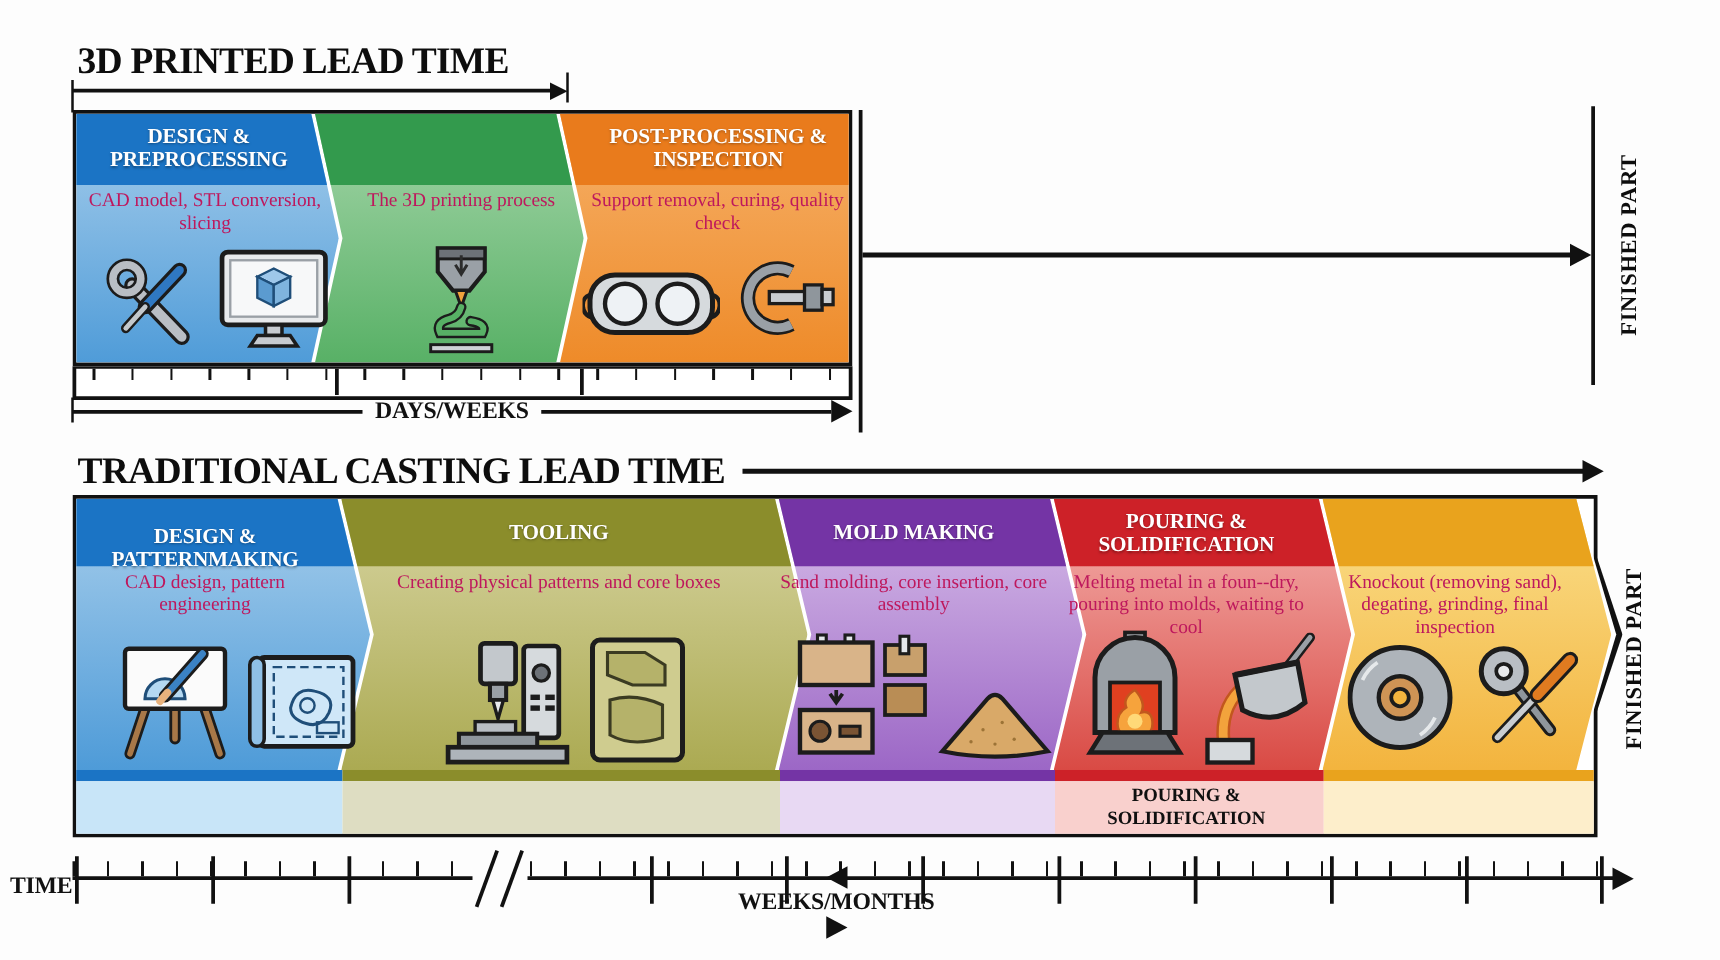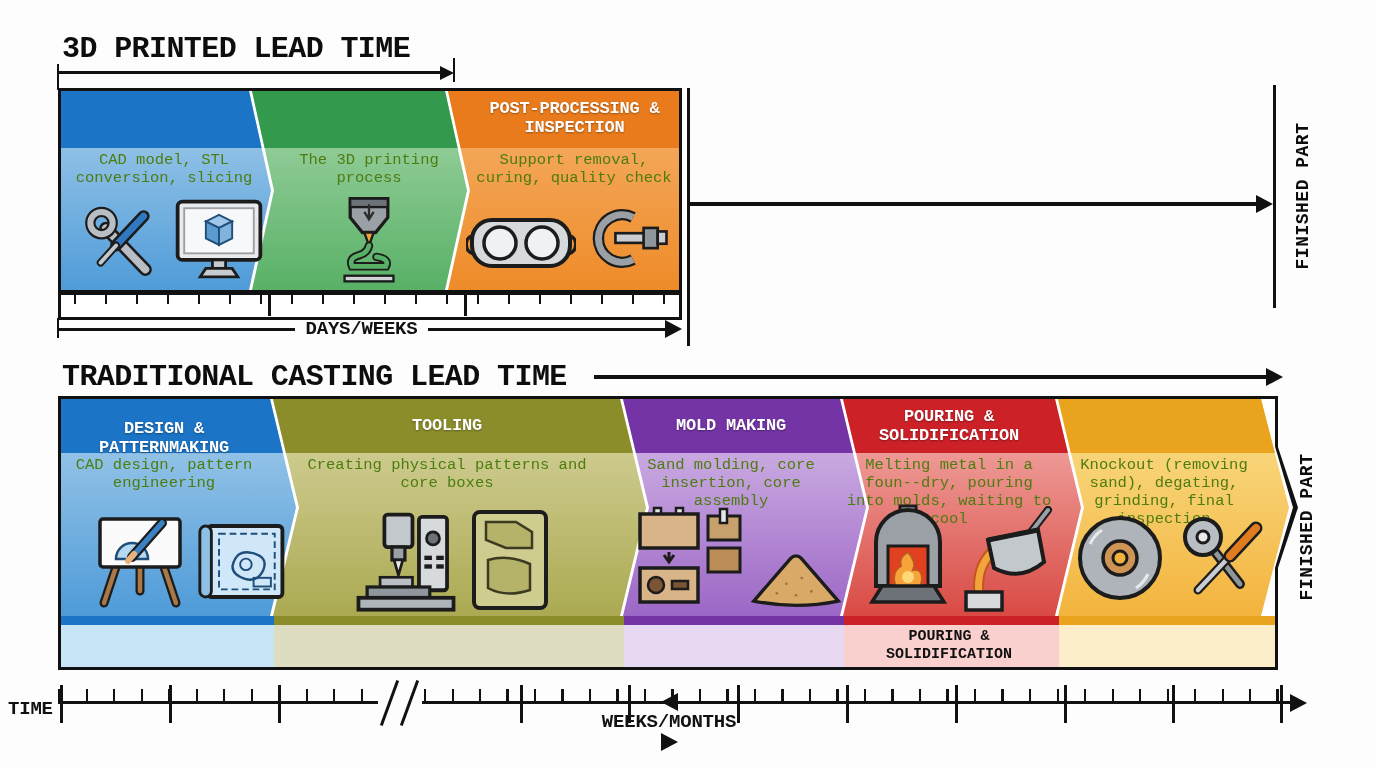--- a/index.html
+++ b/index.html
@@ -1,24 +1,24 @@
 <!DOCTYPE html>
 <html><head>
 <meta charset="utf-8">
 <style>
   html,body{margin:0;padding:0;background:#fff;}
   .canvas{position:relative;width:1376px;height:768px;background:#fdfdfd;overflow:hidden;
-          font-family:Liberation Mono, monospace;color:#111;}
+          font-family:Liberation Serif, serif;color:#111;}
   .abs{position:absolute;}
   .big-title{font-size:30px;font-weight:bold;letter-spacing:-0.6px;color:#0d0d0d;white-space:nowrap;}
   .stage-head{display:flex;align-items:center;justify-content:center;text-align:center;color:#fff;
               font-weight:bold;font-size:17px;line-height:1.13;letter-spacing:-0.2px;
               text-shadow:0 1px 2px rgba(0,0,0,.35);}
   .stage-desc{display:flex;align-items:flex-start;justify-content:center;text-align:center;
-              color:#4d7c0f;font-size:15.5px;line-height:1.16;}
+              color:#be185d;font-size:15.5px;line-height:1.16;}
   .band-label{display:flex;align-items:center;justify-content:center;text-align:center;
               font-weight:bold;font-size:15px;line-height:1.2;color:#101010;}
   .vrot{transform:rotate(-90deg);display:flex;align-items:center;justify-content:center;
         font-weight:bold;font-size:18px;letter-spacing:0.5px;white-space:nowrap;color:#0d0d0d;}
   .hline{background:#111;}
   .vline{background:#111;}
   .ah-r{width:0;height:0;border-top:9px solid transparent;border-bottom:9px solid transparent;border-left:17px solid #111;}
   .ah-l{width:0;height:0;border-top:9px solid transparent;border-bottom:9px solid transparent;border-right:17px solid #111;}
   .ah-r.sm{border-top-width:7px;border-bottom-width:7px;border-left-width:14px;}
   .flex-arrow{display:flex;align-items:center;}
@@ -77,20 +77,21 @@
     <g clip-path="url(#c-t2)">
         <rect x="0" y="0" width="624" height="205" fill="url(#g-green)"></rect>
         <rect x="0" y="0" width="624" height="60" fill="#339a4d"></rect>
       </g>
     <g clip-path="url(#c-t3)">
         <rect x="0" y="0" width="624" height="205" fill="url(#g-orange)"></rect>
         <rect x="0" y="0" width="624" height="60" fill="#e97b1c"></rect>
       </g>
   </svg>
 
+  <div class="abs stage-head" style="left:59px;top:92px;width:200px;height:52px;">DESIGN &amp; PREPROCESSING</div>
   <div class="abs stage-head" style="left:467px;top:92px;width:215px;height:52px;">POST-PROCESSING &amp; INSPECTION</div>
 
   <div class="abs stage-desc" style="left:69px;top:152px;width:190px;height:46px;">CAD model, STL conversion, slicing</div>
   <div class="abs stage-desc" style="left:279px;top:152px;width:180px;height:46px;">The 3D printing process</div>
   <div class="abs stage-desc" style="left:469px;top:152px;width:210px;height:46px;">Support removal, curing, quality check</div>
 
   <svg class="abs" style="left:80px;top:198px;" width="86" height="88" viewBox="0 0 100 100">
     <line x1="30" y1="34" x2="76" y2="82" stroke="#1c1c1c" stroke-width="15" stroke-linecap="round"></line>
     <line x1="30" y1="34" x2="76" y2="82" stroke="#b9bec4" stroke-width="9" stroke-linecap="round"></line>
     <circle cx="25" cy="28" r="13" fill="none" stroke="#1c1c1c" stroke-width="12"></circle>

